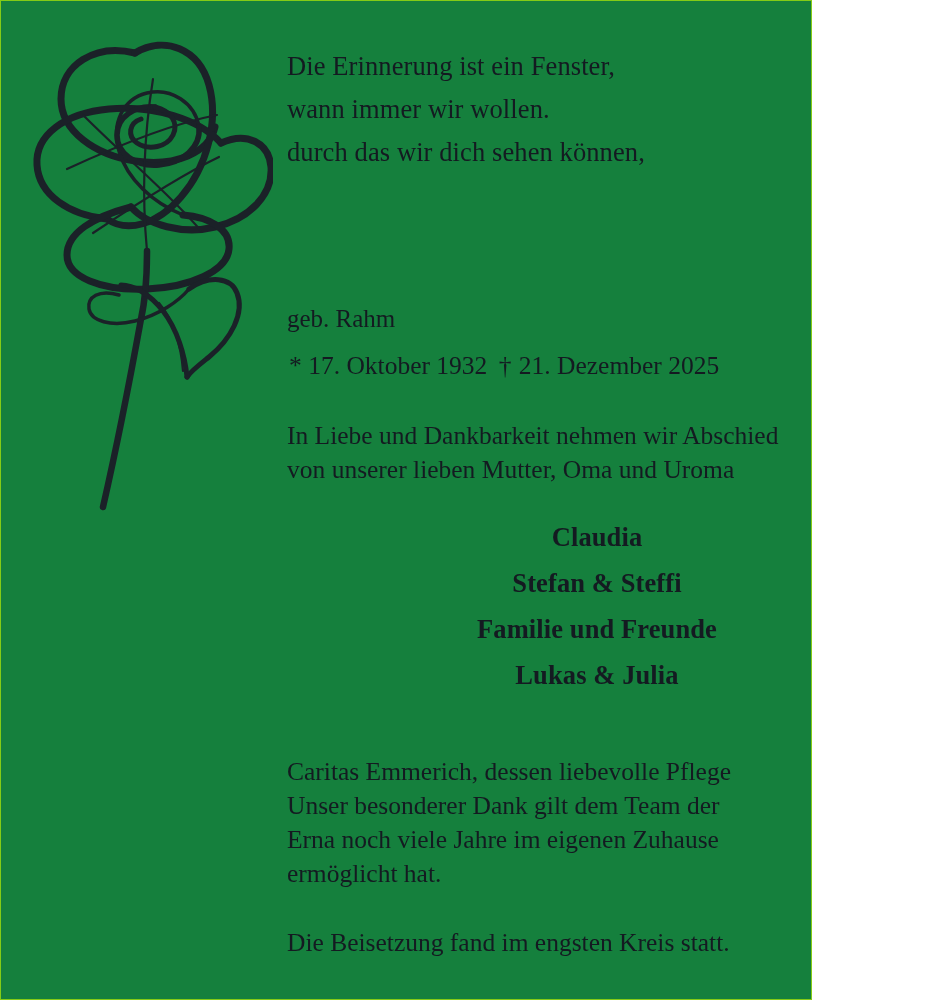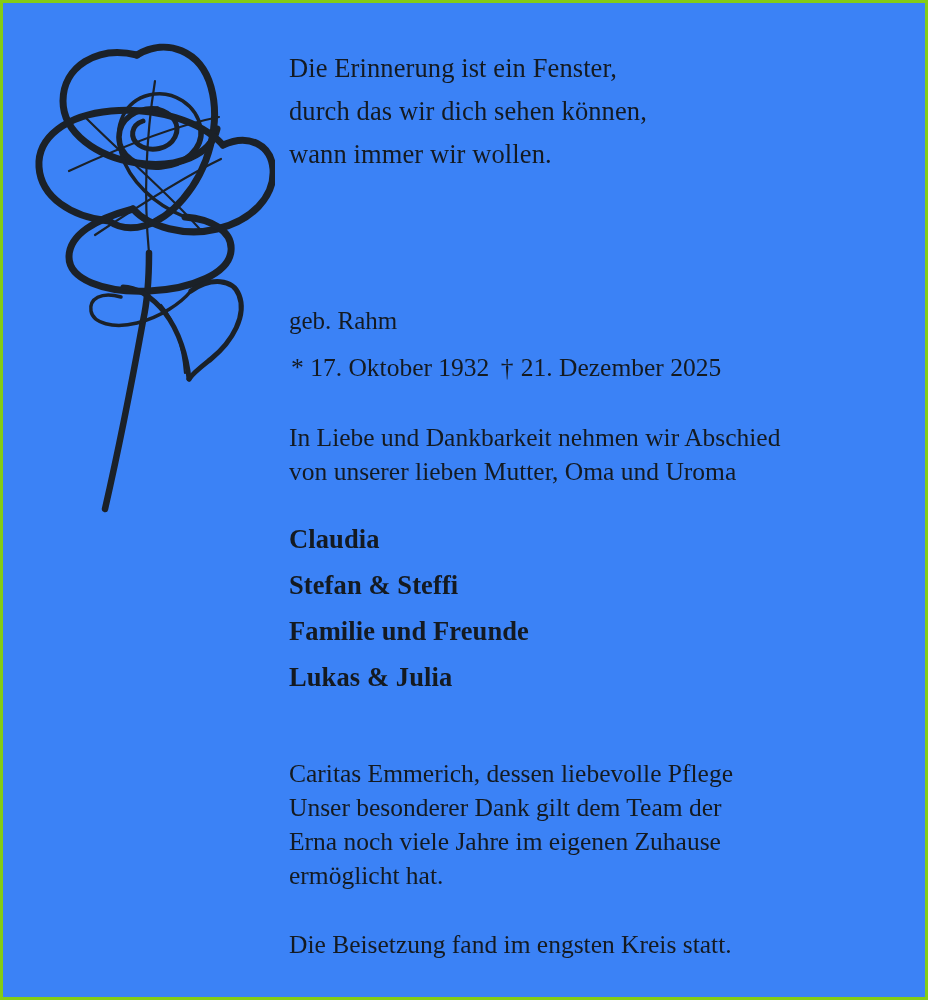--- a/index.html
+++ b/index.html
@@ -7,25 +7,25 @@
     margin: 0;
     padding: 0;
     background: #ffffff;
   }
   body {
     font-family: "Liberation Serif", "DejaVu Serif", serif;
   }
 
   .obituary-card {
     position: relative;
-    width: 928px;
+    width: 812px;
     height: 1000px;
     box-sizing: border-box;
-    background: #3b82f6;
-    border: 3px solid #84cc16;
+    background: #15803d;
+    border: 1px solid #84cc16;
     overflow: hidden;
   }
 
   
   .rose-column {
     position: absolute;
     left: 0;
     top: 0;
     width: 270px;
     height: 1000px;
@@ -106,20 +106,21 @@
     font-size: 25.5px;
     line-height: 34px;
     white-space: nowrap;
   }
 
   .mourners {
     position: absolute;
     top: 513px;
     left: 0;
     width: 620px;
+    text-align: center;
   }
   .mourners .mourner-line {
     font-size: 26.5px;
     font-weight: bold;
     line-height: 46px;
     letter-spacing: 0.1px;
     white-space: nowrap;
   }
 
   .gratitude {
@@ -194,22 +195,22 @@
 
         <path d="M160 352 C 158 326, 150 300, 136 284" stroke-width="2.2"></path>
       </g>
     </svg>
   </div>
 
   <div class="text-column">
 
     <div class="poem">
       <div class="poem-line">Die Erinnerung ist ein Fenster,</div>
+      <div class="poem-line">wann immer wir wollen.</div>
       <div class="poem-line">durch das wir dich sehen können,</div>
-      <div class="poem-line">wann immer wir wollen.</div>
     </div>
 
 
     <div class="maiden-name">geb. Rahm</div>
 
     <div class="life-dates">
       <span>*</span>
       <span>17. Oktober 1932</span>
       <span class="cross-glyph">†</span>
       <span>21. Dezember 2025</span>

